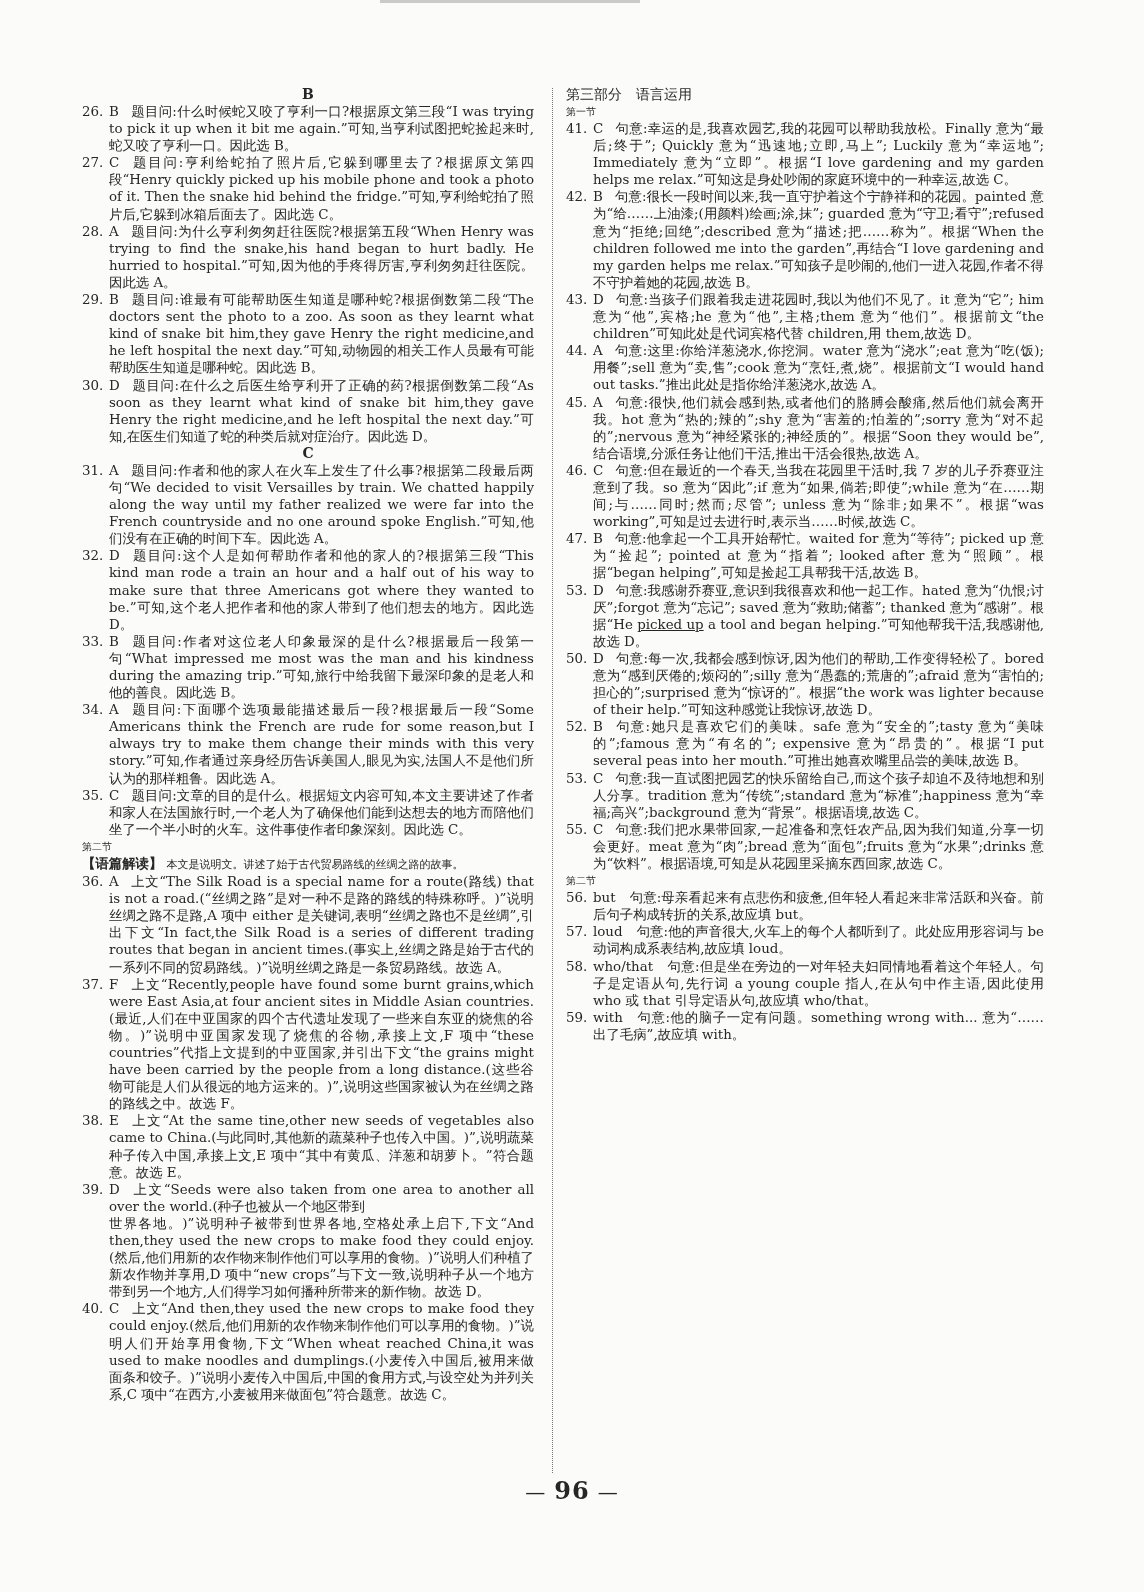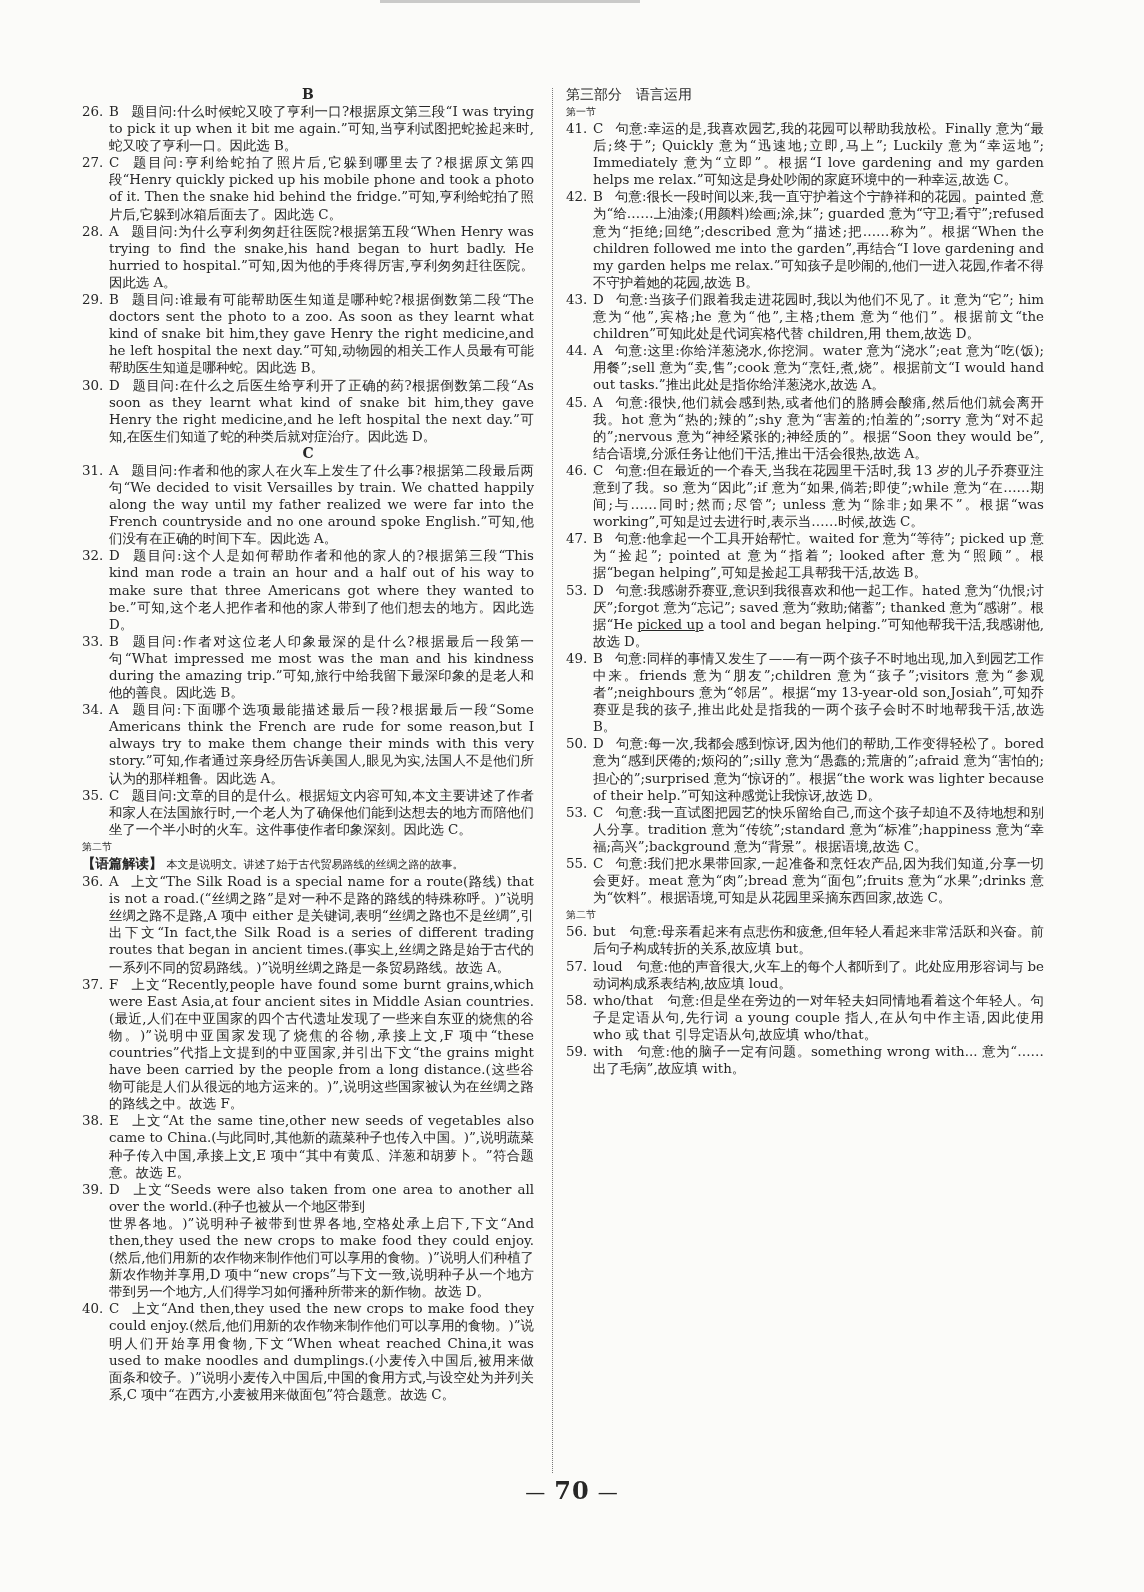--- a/index.html
+++ b/index.html
@@ -62,29 +62,29 @@
 
 <div class="col right">
   <div class="heading">第三部分　语言运用</div>
   <div class="subhead">第一节</div>
 
   <p class="item"><span class="num">41.</span><span class="ans">C</span><span>句意:幸运的是,我喜欢园艺,我的花园可以帮助我放松。Finally 意为“最后;终于”; Quickly 意为“迅速地;立即,马上”; Luckily 意为“幸运地”; Immediately 意为“立即”。根据“I love gardening and my garden helps me relax.”可知这是身处吵闹的家庭环境中的一种幸运,故选 C。</span></p>
   <p class="item"><span class="num">42.</span><span class="ans">B</span><span>句意:很长一段时间以来,我一直守护着这个宁静祥和的花园。painted 意为“给……上油漆;(用颜料)绘画;涂,抹”; guarded 意为“守卫;看守”;refused 意为“拒绝;回绝”;described 意为“描述;把……称为”。根据“When the children followed me into the garden”,再结合“I love gardening and my garden helps me relax.”可知孩子是吵闹的,他们一进入花园,作者不得不守护着她的花园,故选 B。</span></p>
   <p class="item"><span class="num">43.</span><span class="ans">D</span><span>句意:当孩子们跟着我走进花园时,我以为他们不见了。it 意为“它”; him 意为“他”,宾格;he 意为“他”,主格;them 意为“他们”。根据前文“the children”可知此处是代词宾格代替 children,用 them,故选 D。</span></p>
   <p class="item"><span class="num">44.</span><span class="ans">A</span><span>句意:这里:你给洋葱浇水,你挖洞。water 意为“浇水”;eat 意为“吃(饭);用餐”;sell 意为“卖,售”;cook 意为“烹饪,煮,烧”。根据前文“I would hand out tasks.”推出此处是指你给洋葱浇水,故选 A。</span></p>
   <p class="item"><span class="num">45.</span><span class="ans">A</span><span>句意:很快,他们就会感到热,或者他们的胳膊会酸痛,然后他们就会离开我。hot 意为“热的;辣的”;shy 意为“害羞的;怕羞的”;sorry 意为“对不起的”;nervous 意为“神经紧张的;神经质的”。根据“Soon they would be”,结合语境,分派任务让他们干活,推出干活会很热,故选 A。</span></p>
-  <p class="item"><span class="num">46.</span><span class="ans">C</span><span>句意:但在最近的一个春天,当我在花园里干活时,我 13 岁的儿子乔赛亚注意到了我。so 意为“因此”;if 意为“如果,倘若;即使”;while 意为“在……期间;与……同时;然而;尽管”; unless 意为“除非;如果不”。根据“was working”,可知是过去进行时,表示当……时候,故选 C。</span></p>
+  <p class="item"><span class="num">46.</span><span class="ans">C</span><span>句意:但在最近的一个春天,当我在花园里干活时,我 7 岁的儿子乔赛亚注意到了我。so 意为“因此”;if 意为“如果,倘若;即使”;while 意为“在……期间;与……同时;然而;尽管”; unless 意为“除非;如果不”。根据“was working”,可知是过去进行时,表示当……时候,故选 C。</span></p>
   <p class="item"><span class="num">47.</span><span class="ans">B</span><span>句意:他拿起一个工具开始帮忙。waited for 意为“等待”; picked up 意为“捡起”; pointed at 意为“指着”; looked after 意为“照顾”。根据“began helping”,可知是捡起工具帮我干活,故选 B。</span></p>
   <p class="item"><span class="num">53.</span><span class="ans">D</span><span>句意:我感谢乔赛亚,意识到我很喜欢和他一起工作。hated 意为“仇恨;讨厌”;forgot 意为“忘记”; saved 意为“救助;储蓄”; thanked 意为“感谢”。根据“He </span><span class="underline">picked up</span><span> a tool and began helping.”可知他帮我干活,我感谢他,故选 D。</span></p>
-  <p class="item"><span class="num">49.</span><span class="ans">B</span><span>句意:同样的事情又发生了——有一两个孩子不时地出现,加入到园艺工作中来。friends 意为“朋友”;children 意为“孩子”;visitors 意为“参观者”;neighbours 意为“邻居”。根据“my 13-year-old son,Josiah”,可知乔赛亚是我的孩子,推出此处是指我的一两个孩子会时不时地帮我干活,故选 B。</span></p>
   <p class="item"><span class="num">50.</span><span class="ans">D</span><span>句意:每一次,我都会感到惊讶,因为他们的帮助,工作变得轻松了。bored 意为“感到厌倦的;烦闷的”;silly 意为“愚蠢的;荒唐的”;afraid 意为“害怕的;担心的”;surprised 意为“惊讶的”。根据“the work was lighter because of their help.”可知这种感觉让我惊讶,故选 D。</span></p>
+  <p class="item"><span class="num">52.</span><span class="ans">B</span><span>句意:她只是喜欢它们的美味。safe 意为“安全的”;tasty 意为“美味的”;famous 意为“有名的”; expensive 意为“昂贵的”。根据“I put several peas into her mouth.”可推出她喜欢嘴里品尝的美味,故选 B。</span></p>
   <p class="item"><span class="num">53.</span><span class="ans">C</span><span>句意:我一直试图把园艺的快乐留给自己,而这个孩子却迫不及待地想和别人分享。tradition 意为“传统”;standard 意为“标准”;happiness 意为“幸福;高兴”;background 意为“背景”。根据语境,故选 C。</span></p>
   <p class="item"><span class="num">55.</span><span class="ans">C</span><span>句意:我们把水果带回家,一起准备和烹饪农产品,因为我们知道,分享一切会更好。meat 意为“肉”;bread 意为“面包”;fruits 意为“水果”;drinks 意为“饮料”。根据语境,可知是从花园里采摘东西回家,故选 C。</span></p>
 
   <div class="subhead">第二节</div>
 
   <p class="item wide"><span class="num">56.</span><span class="ans">but</span><span>句意:母亲看起来有点悲伤和疲惫,但年轻人看起来非常活跃和兴奋。前后句子构成转折的关系,故应填 but。</span></p>
   <p class="item wide"><span class="num">57.</span><span class="ans">loud</span><span>句意:他的声音很大,火车上的每个人都听到了。此处应用形容词与 be 动词构成系表结构,故应填 loud。</span></p>
   <p class="item wide"><span class="num">58.</span><span class="ans">who/that</span><span>句意:但是坐在旁边的一对年轻夫妇同情地看着这个年轻人。句子是定语从句,先行词 a young couple 指人,在从句中作主语,因此使用 who 或 that 引导定语从句,故应填 who/that。</span></p>
   <p class="item wide"><span class="num">59.</span><span class="ans">with</span><span>句意:他的脑子一定有问题。something wrong with... 意为“……出了毛病”,故应填 with。</span></p>
 </div>
 
-<div class="pagenum"><span class="dash">—</span><span>70</span><span class="dash">—</span></div>
+<div class="pagenum"><span class="dash">—</span><span>96</span><span class="dash">—</span></div>
 
 </body></html>

